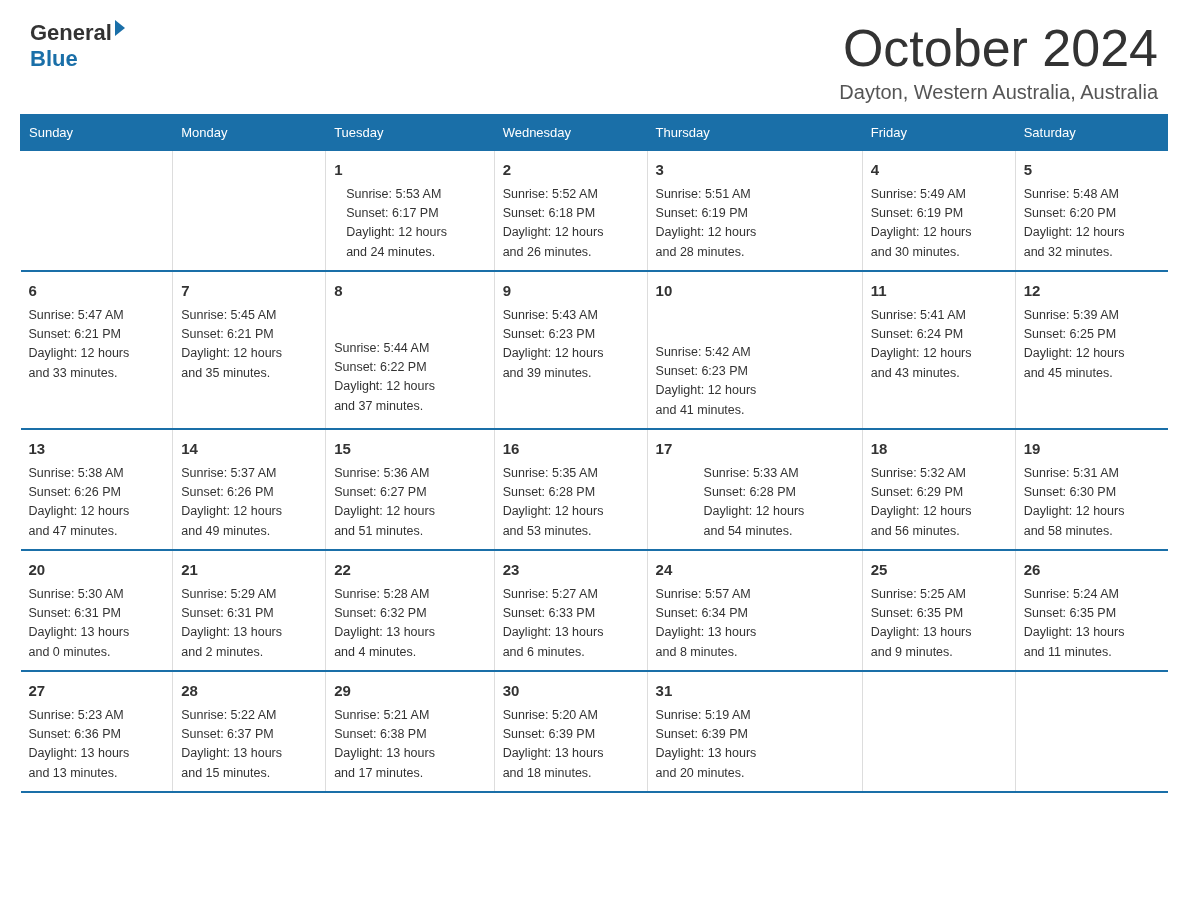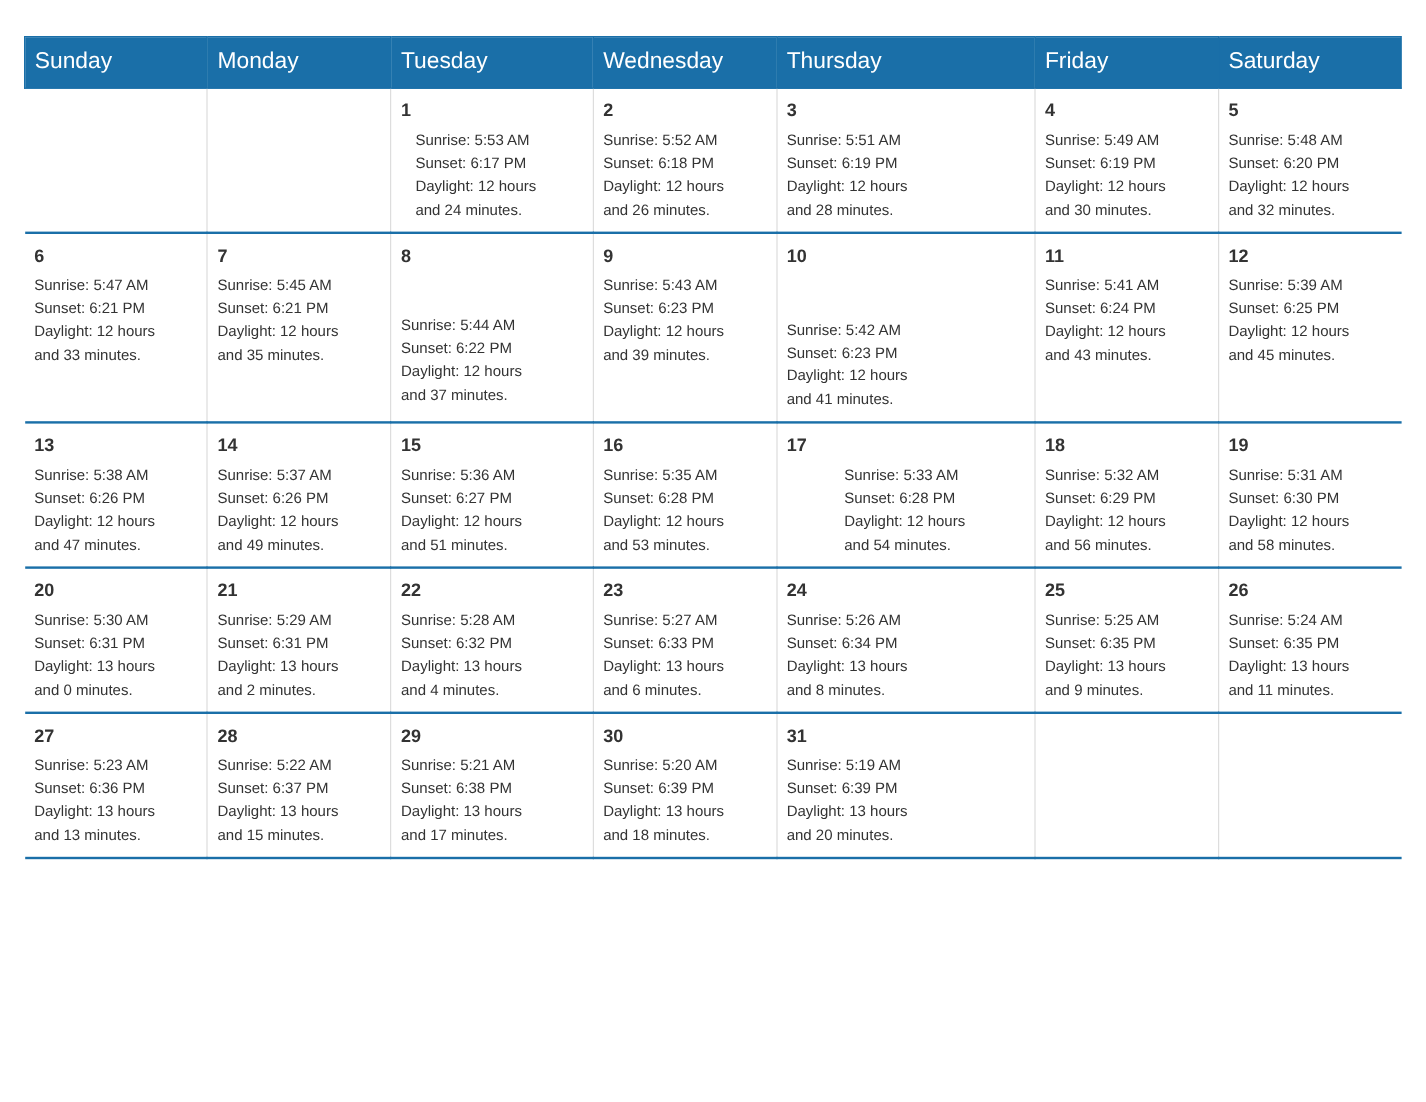--- a/index.html
+++ b/index.html
@@ -68,21 +68,21 @@
       width: 100%;
       border-collapse: collapse;
     }
     thead tr {
       background-color: #1a6fa8;
     }
     thead th {
       color: #fff;
       padding: 10px 8px;
       text-align: left;
-      font-size: 19px;
+      font-size: 13px;
       font-weight: normal;
       border: 1px solid #1a6fa8;
     }
     tbody tr {
       border-bottom: 2px solid #1a6fa8;
     }
     tbody td {
       vertical-align: top;
       padding: 8px 8px;
       border-right: 1px solid #ddd;
@@ -108,20 +108,33 @@
       line-height: 1.55;
     }
     .empty-cell {
       background: #fff;
     }
   </style>
 </head>
 <body>
 
 <div class="header">
+  <div class="logo">
+    <div class="logo-wrapper">
+      <div class="logo-line1">
+        <span class="logo-text-general">General</span>
+        <div class="logo-arrow"></div>
+      </div>
+      <span class="logo-text-blue">Blue</span>
+    </div>
+  </div>
+  <div class="title-section">
+    <div class="month-title">October 2024</div>
+    <div class="location-title">Dayton, Western Australia, Australia</div>
+  </div>
 </div>
 
 <div class="calendar-container">
   <table>
     <thead>
       <tr>
       <th>Sunday</th>
           <th>Monday</th>
           <th>Tuesday</th>
           <th>Wednesday</th>
@@ -296,21 +309,21 @@
           </td>
           <td>
             <span class="day-number">23</span>
             <div class="day-info" style="white-space: pre-line;">Sunrise: 5:27 AM
 Sunset: 6:33 PM
 Daylight: 13 hours
 and 6 minutes.</div>
           </td>
           <td>
             <span class="day-number">24</span>
-            <div class="day-info" style="white-space: pre-line;">Sunrise: 5:26 AM
+            <div class="day-info" style="white-space: pre-line;">Sunrise: 5:57 AM
 Sunset: 6:34 PM
 Daylight: 13 hours
 and 8 minutes.</div>
           </td>
           <td>
             <span class="day-number">25</span>
             <div class="day-info" style="white-space: pre-line;">Sunrise: 5:25 AM
 Sunset: 6:35 PM
 Daylight: 13 hours
 and 9 minutes.</div>

